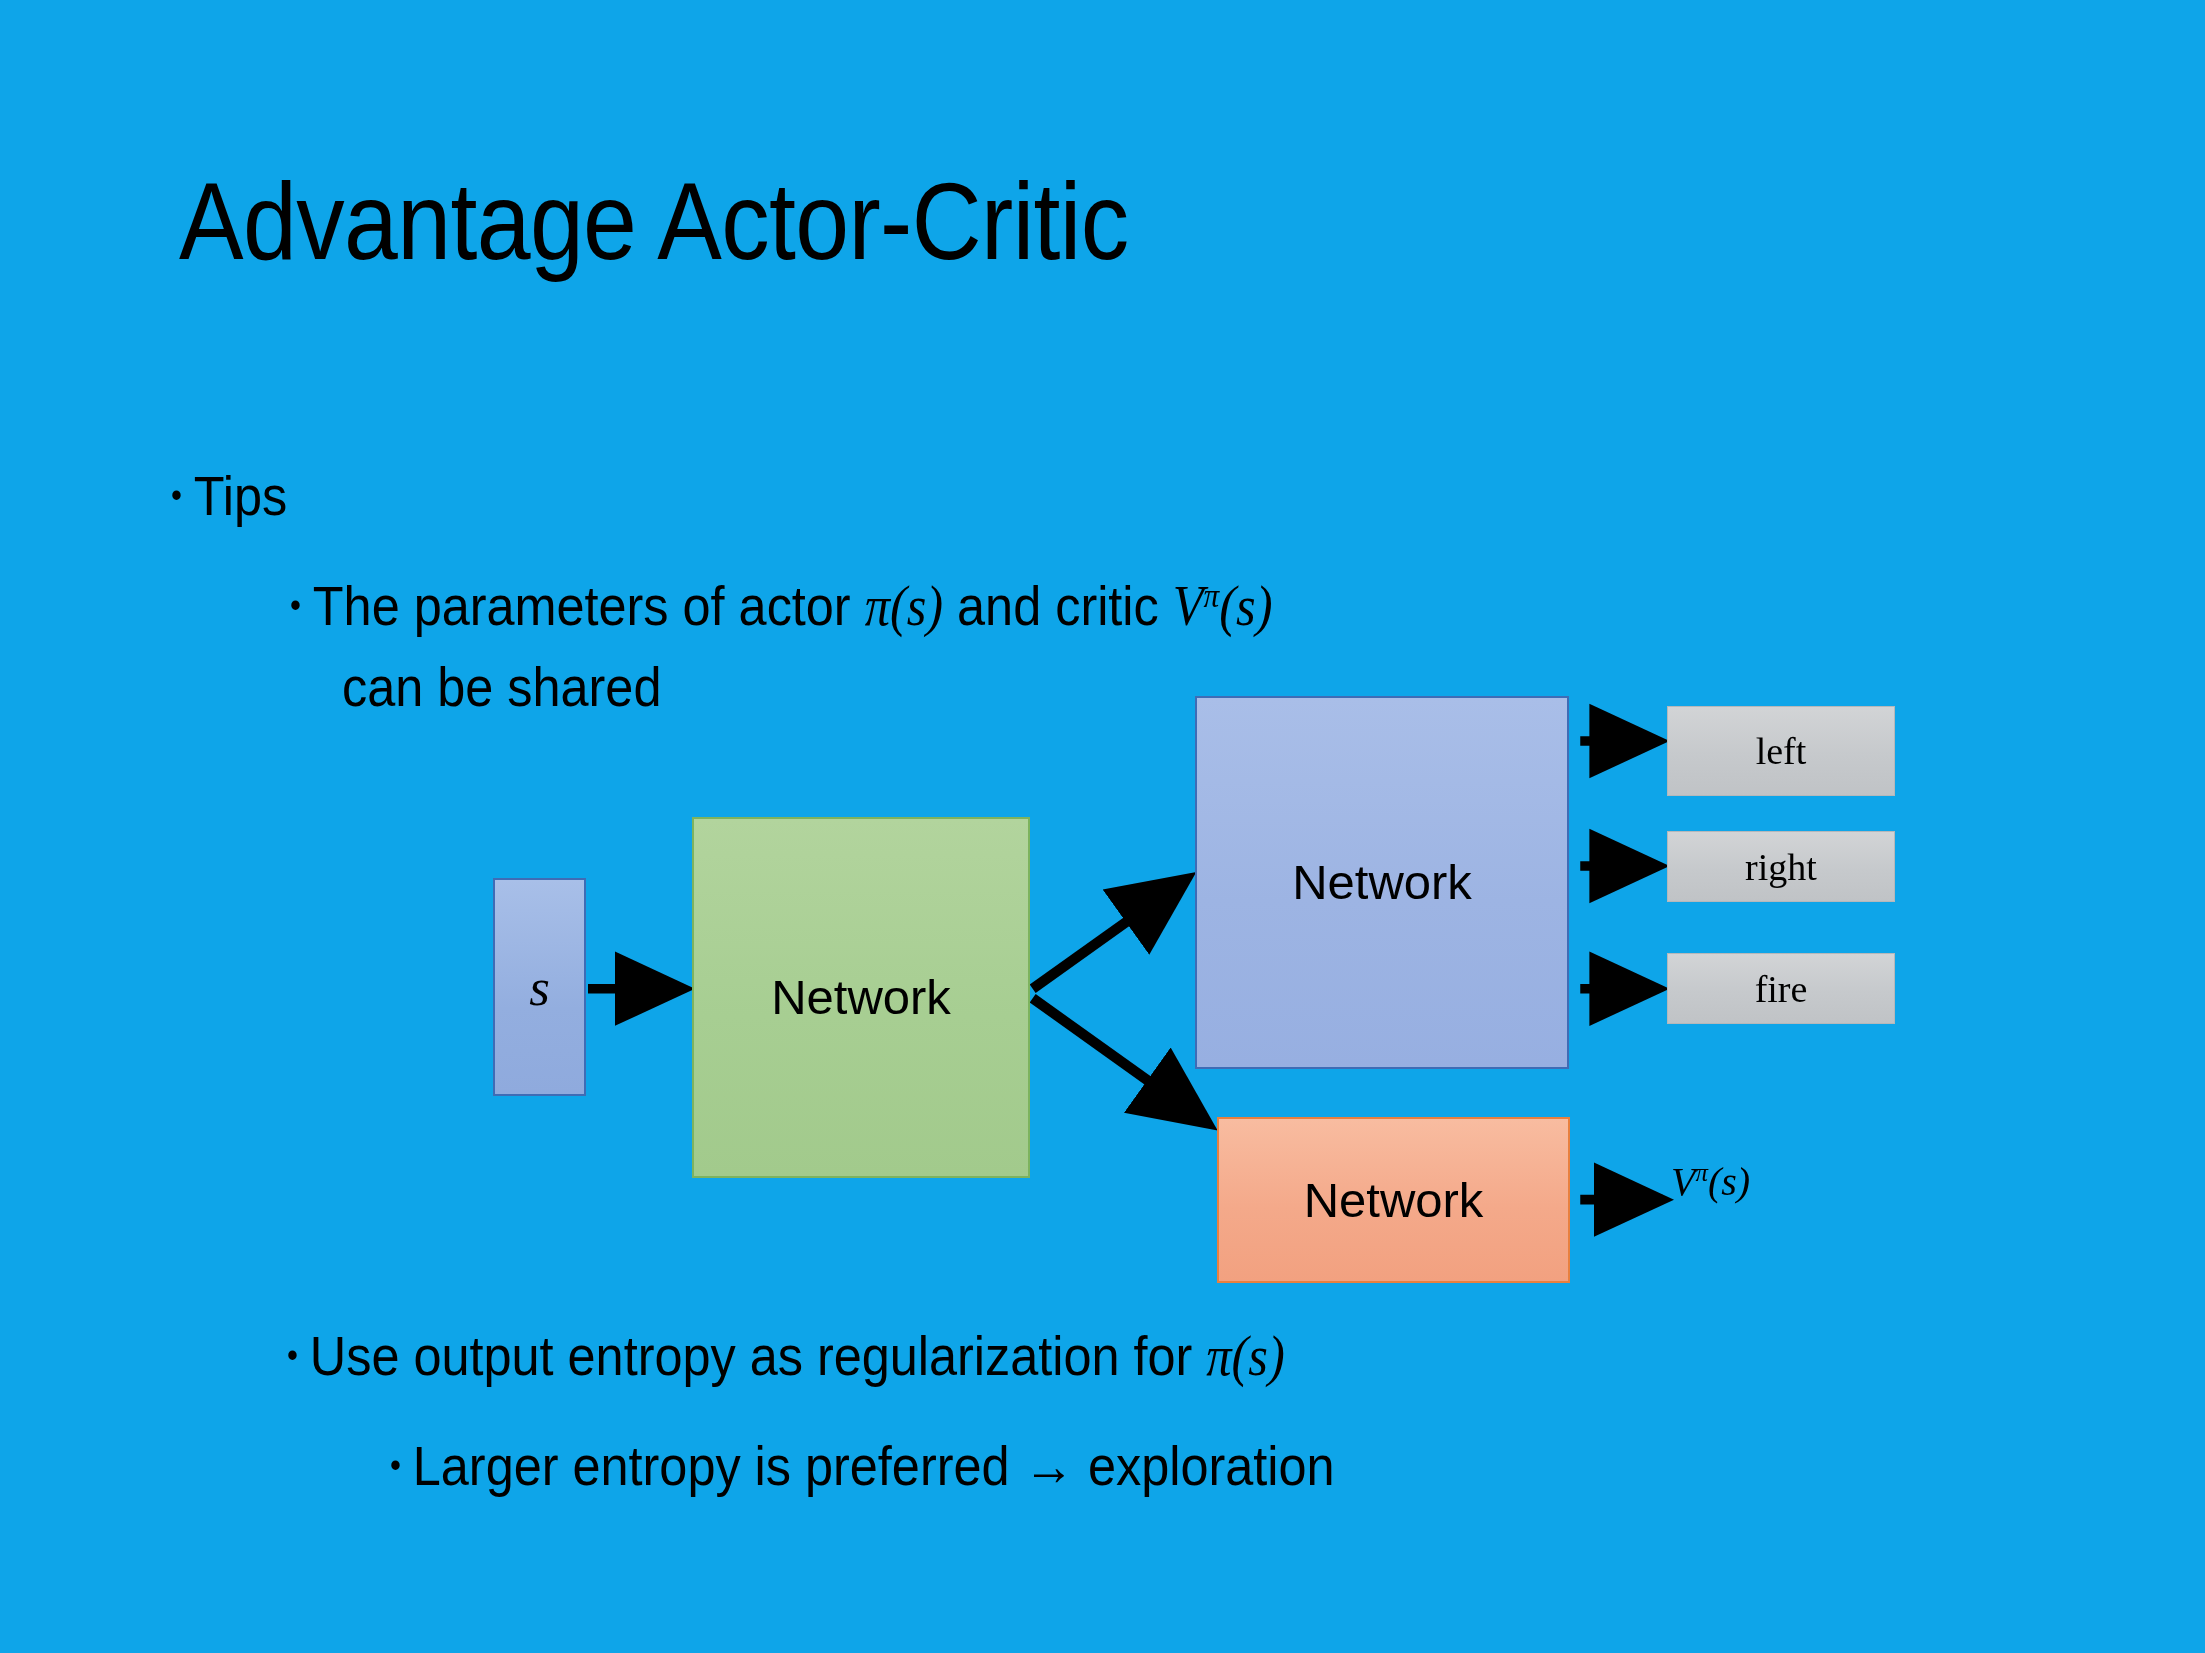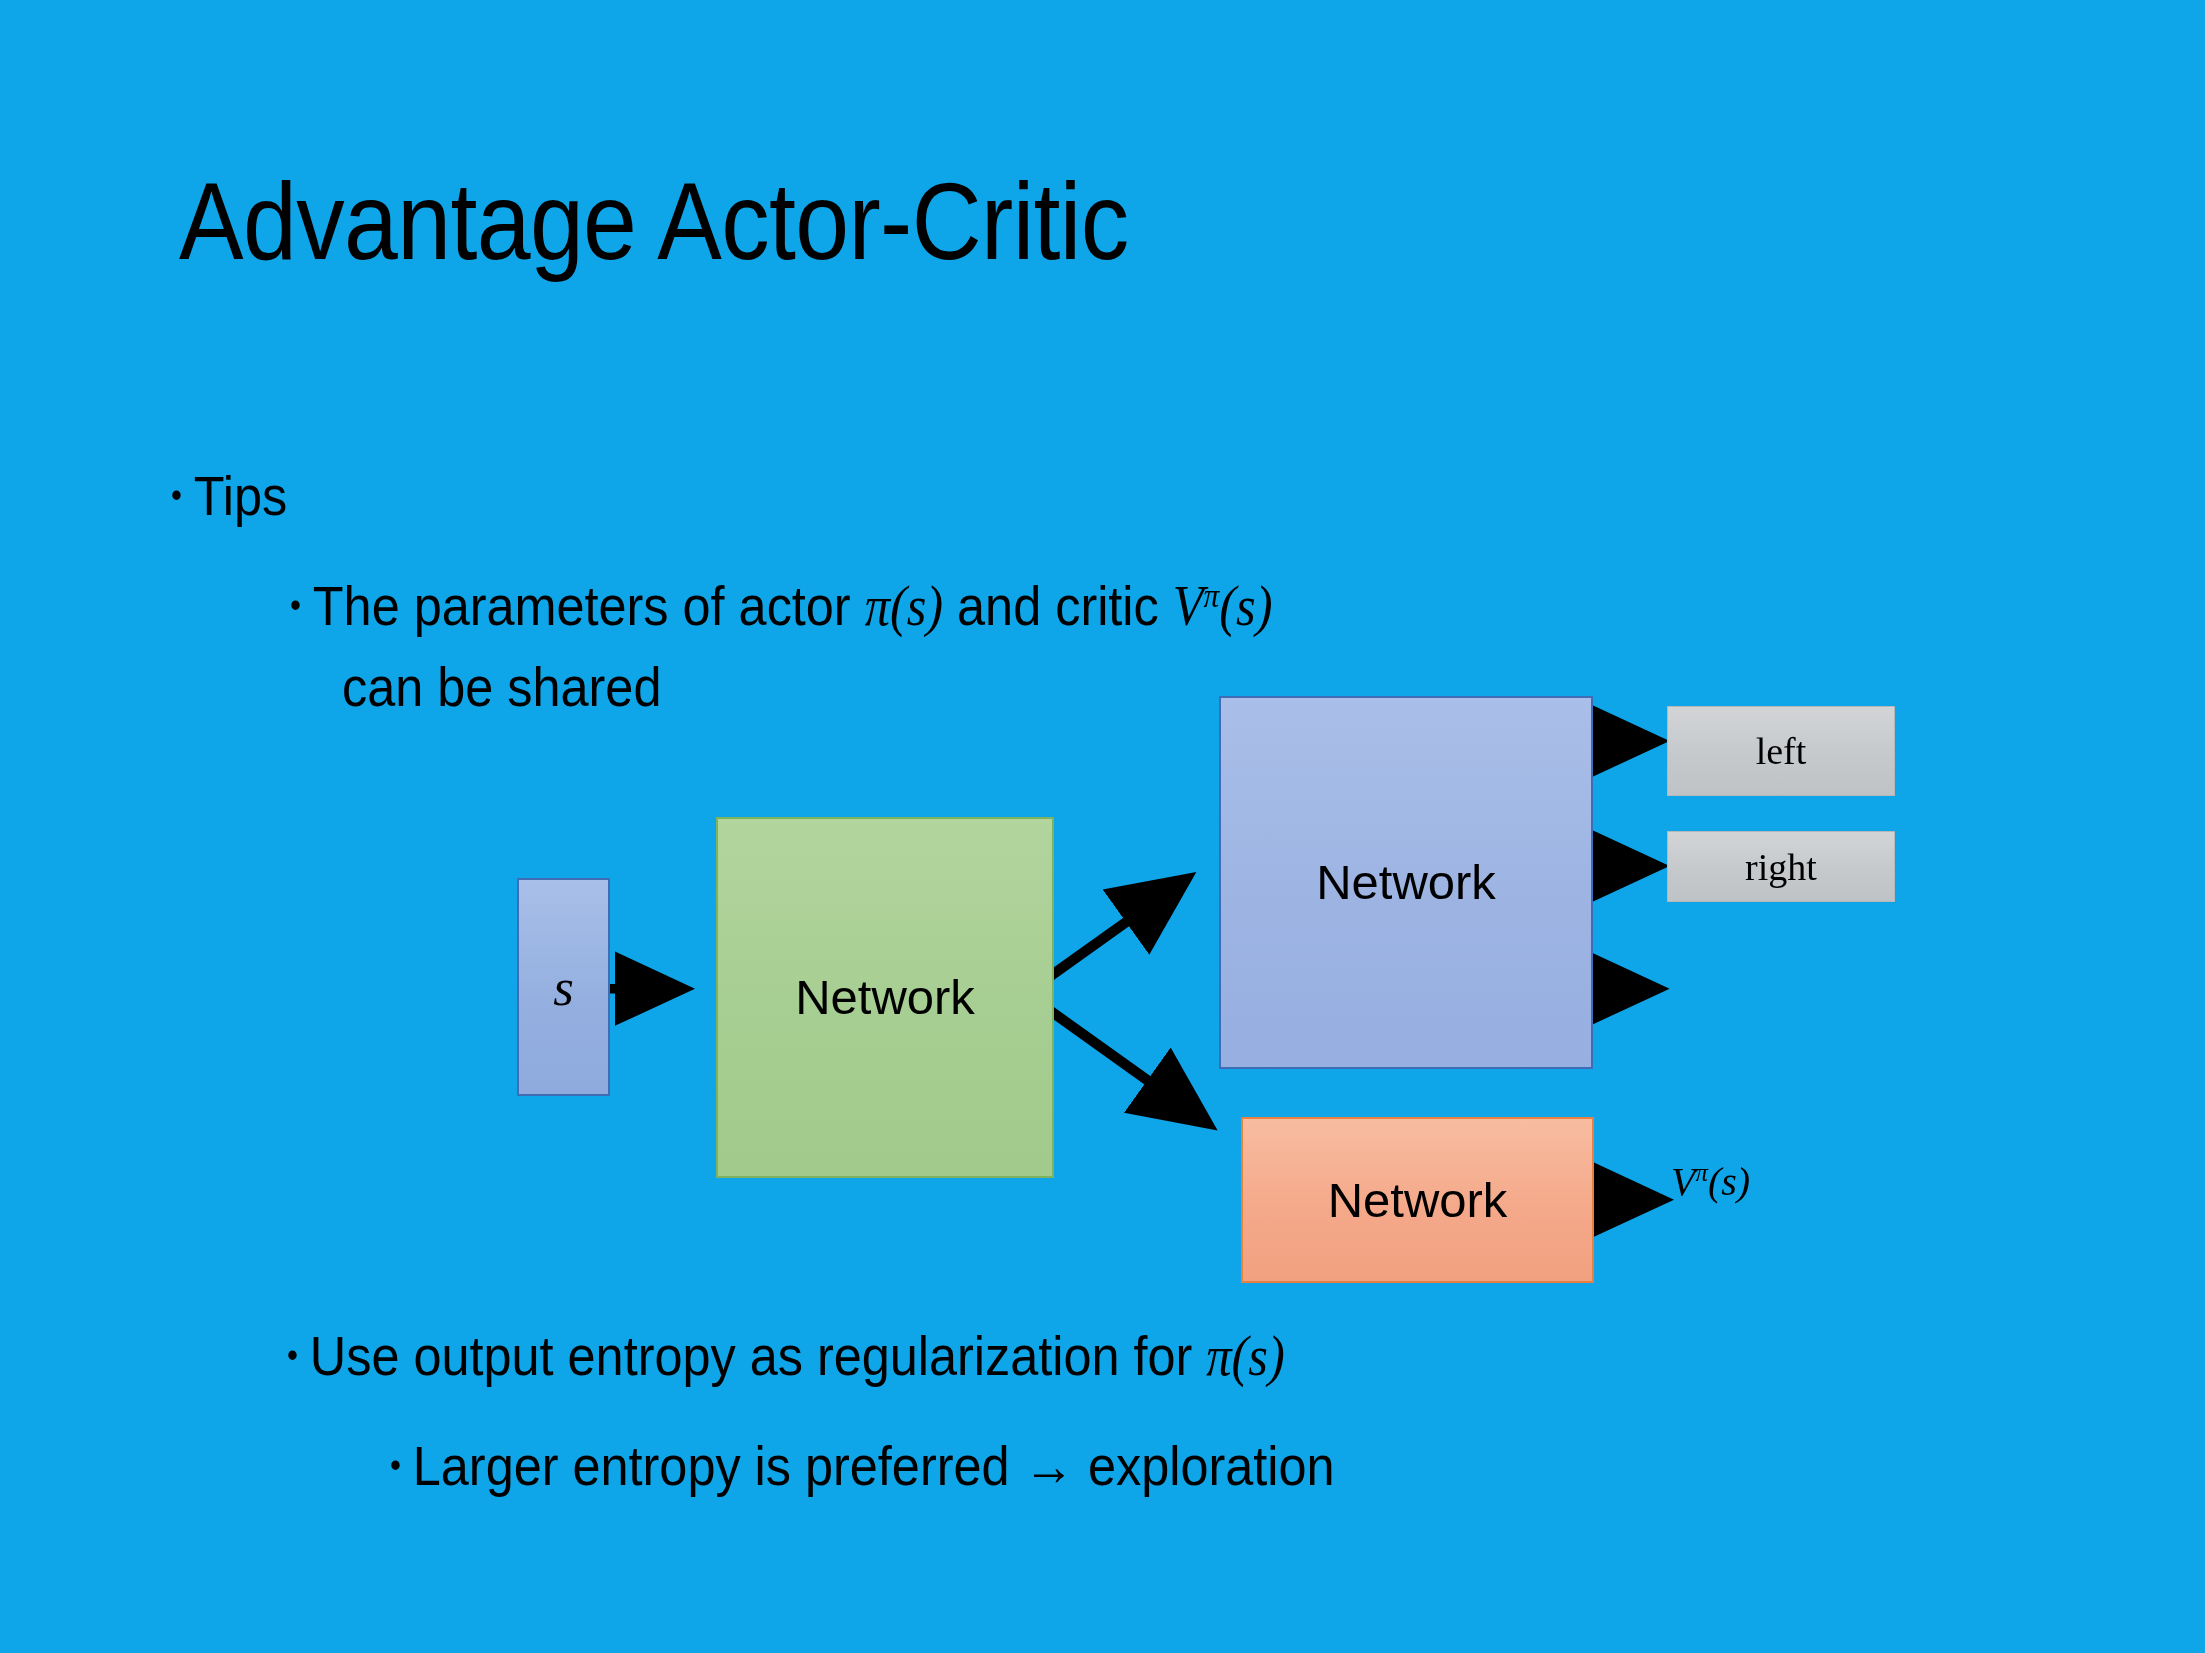--- a/index.html
+++ b/index.html
@@ -58,21 +58,20 @@
 
   
   .diagram{position:absolute;left:0;top:0;width:2205px;height:1654px;}
 
   .box{
     position:absolute;
     box-sizing:border-box;
     display:flex;align-items:center;justify-content:center;
     font-family:"Liberation Sans", sans-serif;
     color:#000;
-    margin-left:24px;
   }
   .box-label{font-size:49px;font-weight:400;line-height:1;}
 
   #box-s{
     left:493px;top:878px;width:93px;height:218px;
     background:linear-gradient(180deg,#A8BFE8 0%,#93AEDF 60%,#8FAADD 100%);
     border:2.2px solid #3F6CB5;
   }
   #box-s .s-glyph{
     font-family:"Liberation Serif",serif;font-style:italic;
@@ -183,20 +182,23 @@
     <div class="box" id="box-critic">
       <span class="box-label">Network</span>
     </div>
 
     <div class="gbox" id="gbox-left">
       <span>left</span>
     </div>
     <div class="gbox" id="gbox-right">
       <span>right</span>
     </div>
+    <div class="gbox" id="gbox-fire">
+      <span>fire</span>
+    </div>
 
     <div id="vpi-label">
       <span>V</span><span class="sup">π</span><span>(s)</span>
     </div>
 
   </div>
 </div>
 
 
 </body></html>

